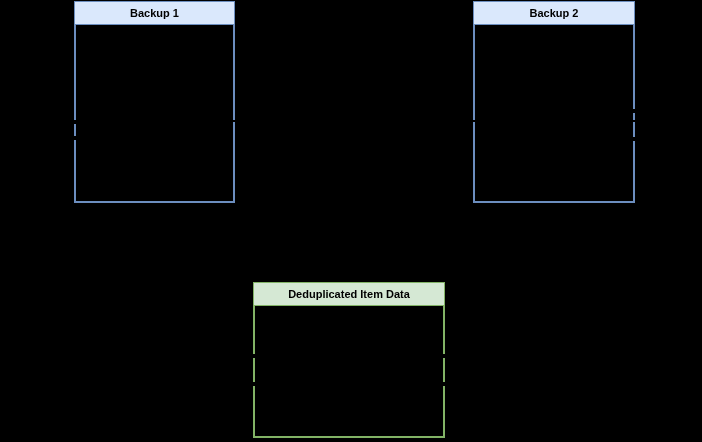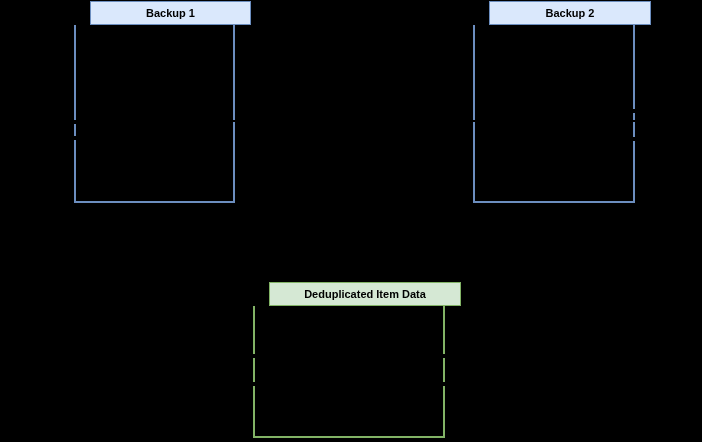--- a/index.html
+++ b/index.html
@@ -20,21 +20,21 @@
   }
 
   
   .node {
     position: absolute;
     box-sizing: border-box;
     background: #000000;
   }
   .node .title-bar {
     position: absolute;
-    left: 16px;
+    left: 0;
     top: 0;
     width: 100%;
     box-sizing: border-box;
     text-align: center;
     font-size: 11px;
     font-weight: bold;
     color: #000000;
     line-height: 22px;
     height: 24px;
     overflow: hidden;

